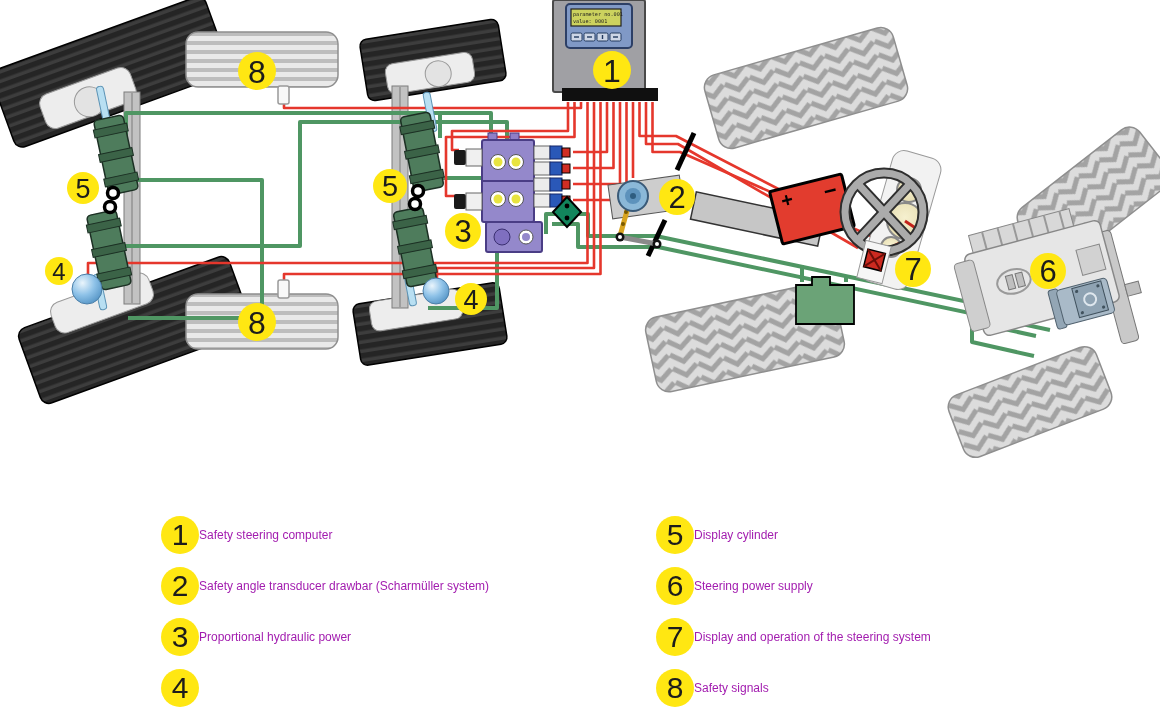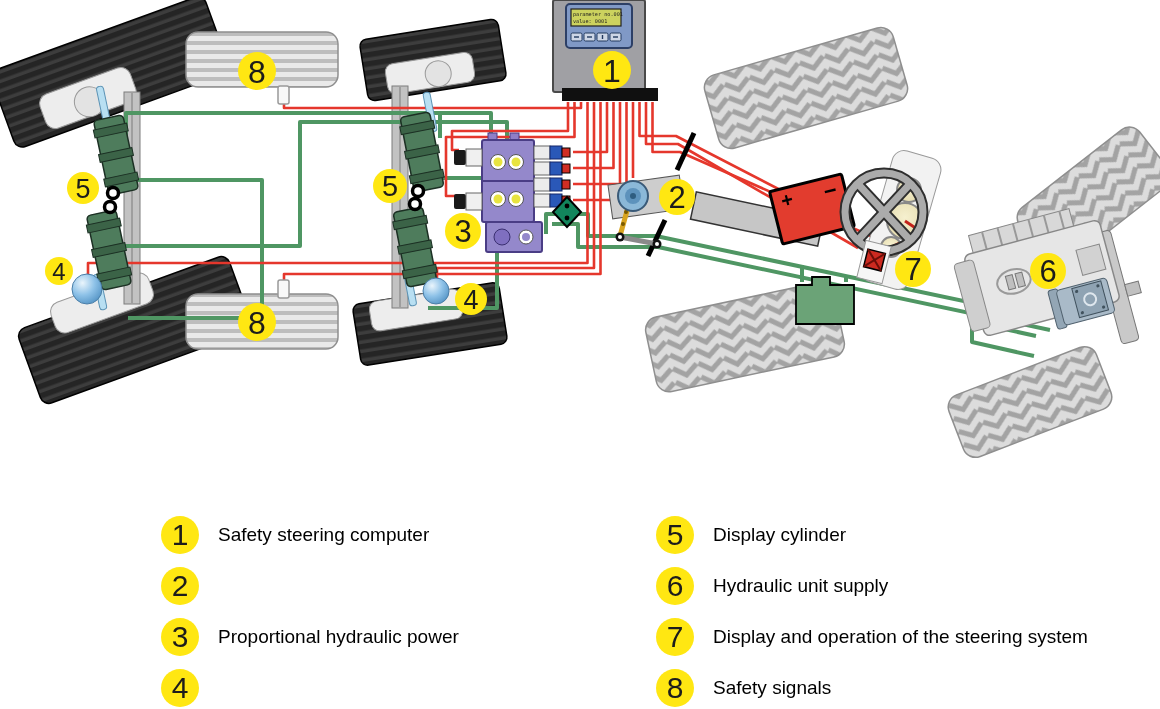--- a/index.html
+++ b/index.html
@@ -7,21 +7,21 @@
          font-family:"Liberation Sans",sans-serif;}
   .diagram-svg{position:absolute;left:0;top:0;}
   
   .legend{position:absolute;top:516px;}
   .legend.col1{left:161px;}
   .legend.col2{left:656px;}
   .legend-row{display:flex;align-items:center;height:38px;margin-bottom:13px;}
   .legend-badge{width:38px;height:38px;border-radius:50%;background:#ffe712;
     display:flex;align-items:center;justify-content:center;
     font-size:30px;color:#1c1c1c;line-height:1;flex:0 0 auto;}
-  .legend-label{margin-left:19px;font-size:19px;color:#000000;white-space:nowrap;}
+  .legend-label{font-size:12px;color:#a21caf;white-space:nowrap;}
 </style>
 </head>
 <body>
 
 <div class="stage">
 
 <svg class="diagram-svg" width="1160" height="470" viewBox="0 0 1160 470">
   <defs>
     <pattern id="treadDark" width="9" height="9" patternUnits="userSpaceOnUse">
       <rect width="9" height="9" fill="#252525"></rect>
@@ -374,37 +374,38 @@
       </g>
 </svg>
 
 <div class="legend col1" id="legend-col1">
       <div class="legend-row">
         <div class="legend-badge">1</div>
         <div class="legend-label">Safety steering computer</div>
       </div>
       <div class="legend-row">
         <div class="legend-badge">2</div>
+        <div class="legend-label">Safety angle transducer drawbar (Scharmüller system)</div>
       </div>
       <div class="legend-row">
         <div class="legend-badge">3</div>
         <div class="legend-label">Proportional hydraulic power</div>
       </div>
       <div class="legend-row">
         <div class="legend-badge">4</div>
       </div>
     </div>
 <div class="legend col2" id="legend-col2">
       <div class="legend-row">
         <div class="legend-badge">5</div>
         <div class="legend-label">Display cylinder</div>
       </div>
       <div class="legend-row">
         <div class="legend-badge">6</div>
-        <div class="legend-label">Hydraulic unit supply</div>
+        <div class="legend-label">Steering power supply</div>
       </div>
       <div class="legend-row">
         <div class="legend-badge">7</div>
         <div class="legend-label">Display and operation of the steering system</div>
       </div>
       <div class="legend-row">
         <div class="legend-badge">8</div>
         <div class="legend-label">Safety signals</div>
       </div>
     </div>

